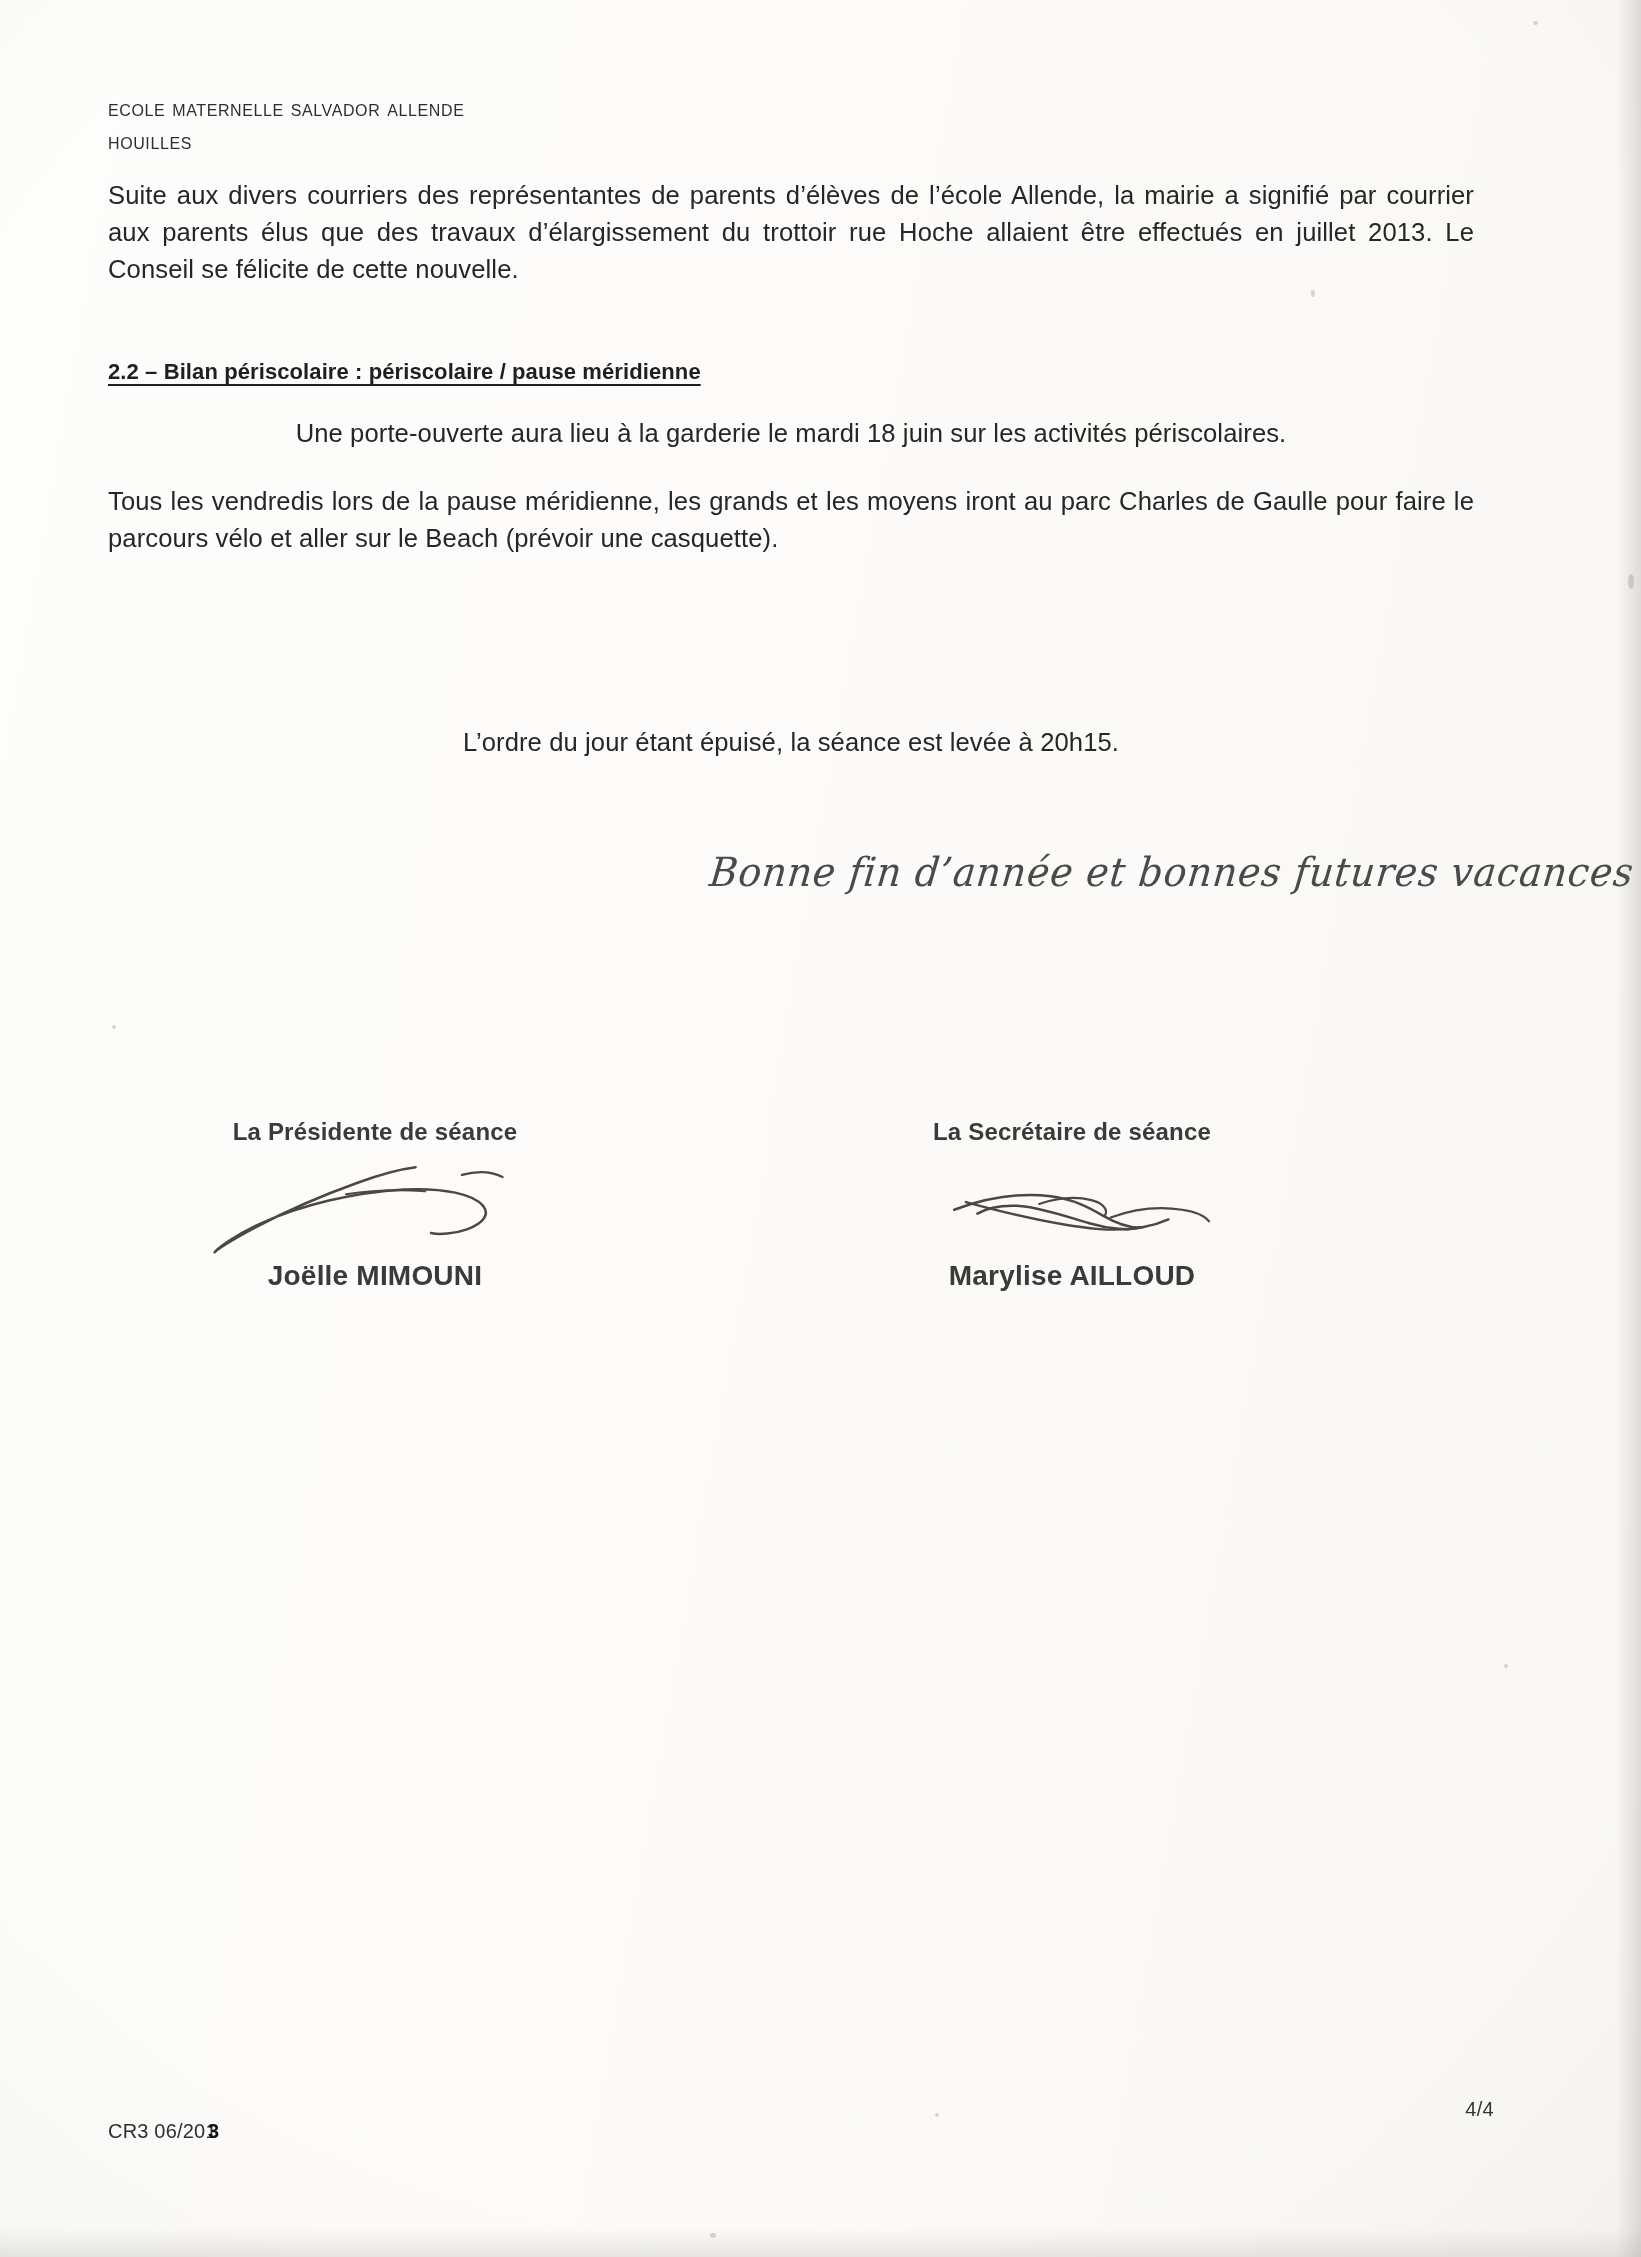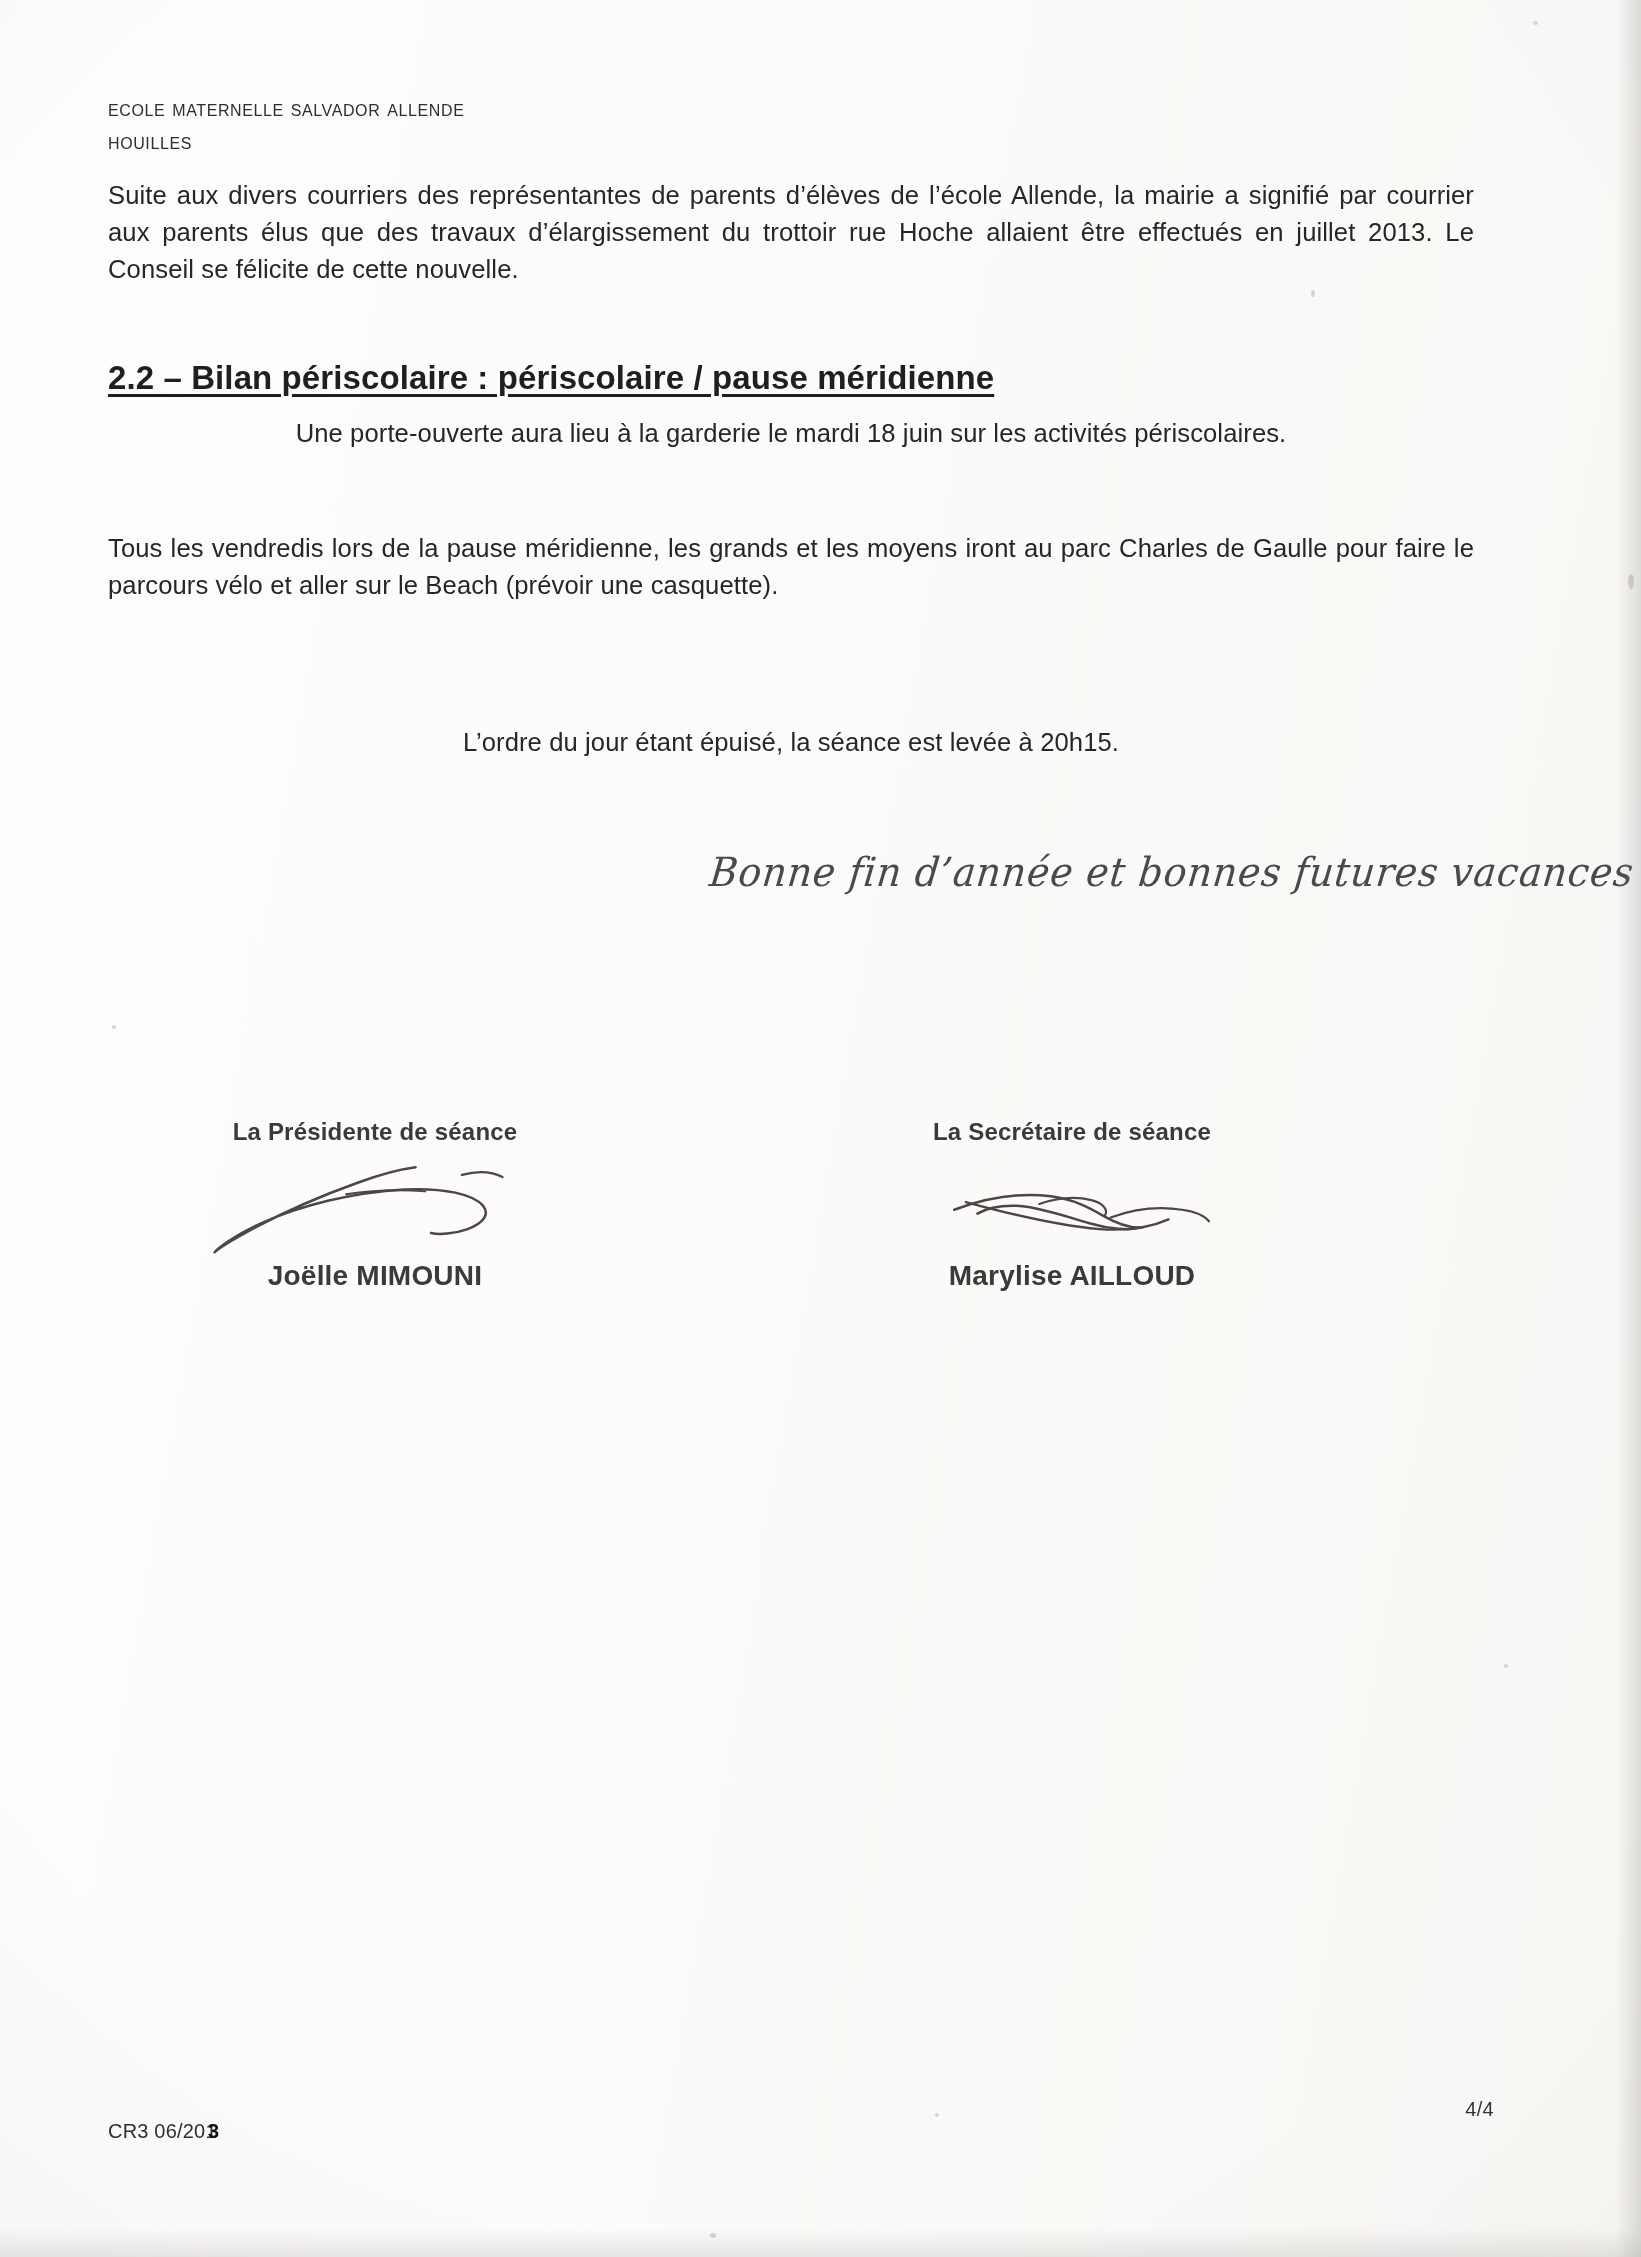--- a/index.html
+++ b/index.html
@@ -75,28 +75,28 @@
     font-size: 25.6px;
     line-height: 1.44;
     color: #262626;
     letter-spacing: 0.1px;
   }
   p.para.nojust { text-align: center; }
 
   .p-intro  { top: 177px; }
   .heading  { top: 359px; }
   .p-porte  { top: 415px; }
-  .p-vendr  { top: 483px; margin-top: 47px; }
+  .p-vendr  { top: 483px; }
   .p-close  { top: 724px; }
 
   h2.section-heading {
     position: absolute;
     left: 108px;
     margin: 0;
-    font-size: 33px;
+    font-size: 22px;
     font-weight: bold;
     color: #1f1f1f;
     text-decoration: underline;
     text-underline-offset: 4.8px;
     letter-spacing: 0.1px;
     white-space: nowrap;
   }
 
   
   .farewell {

